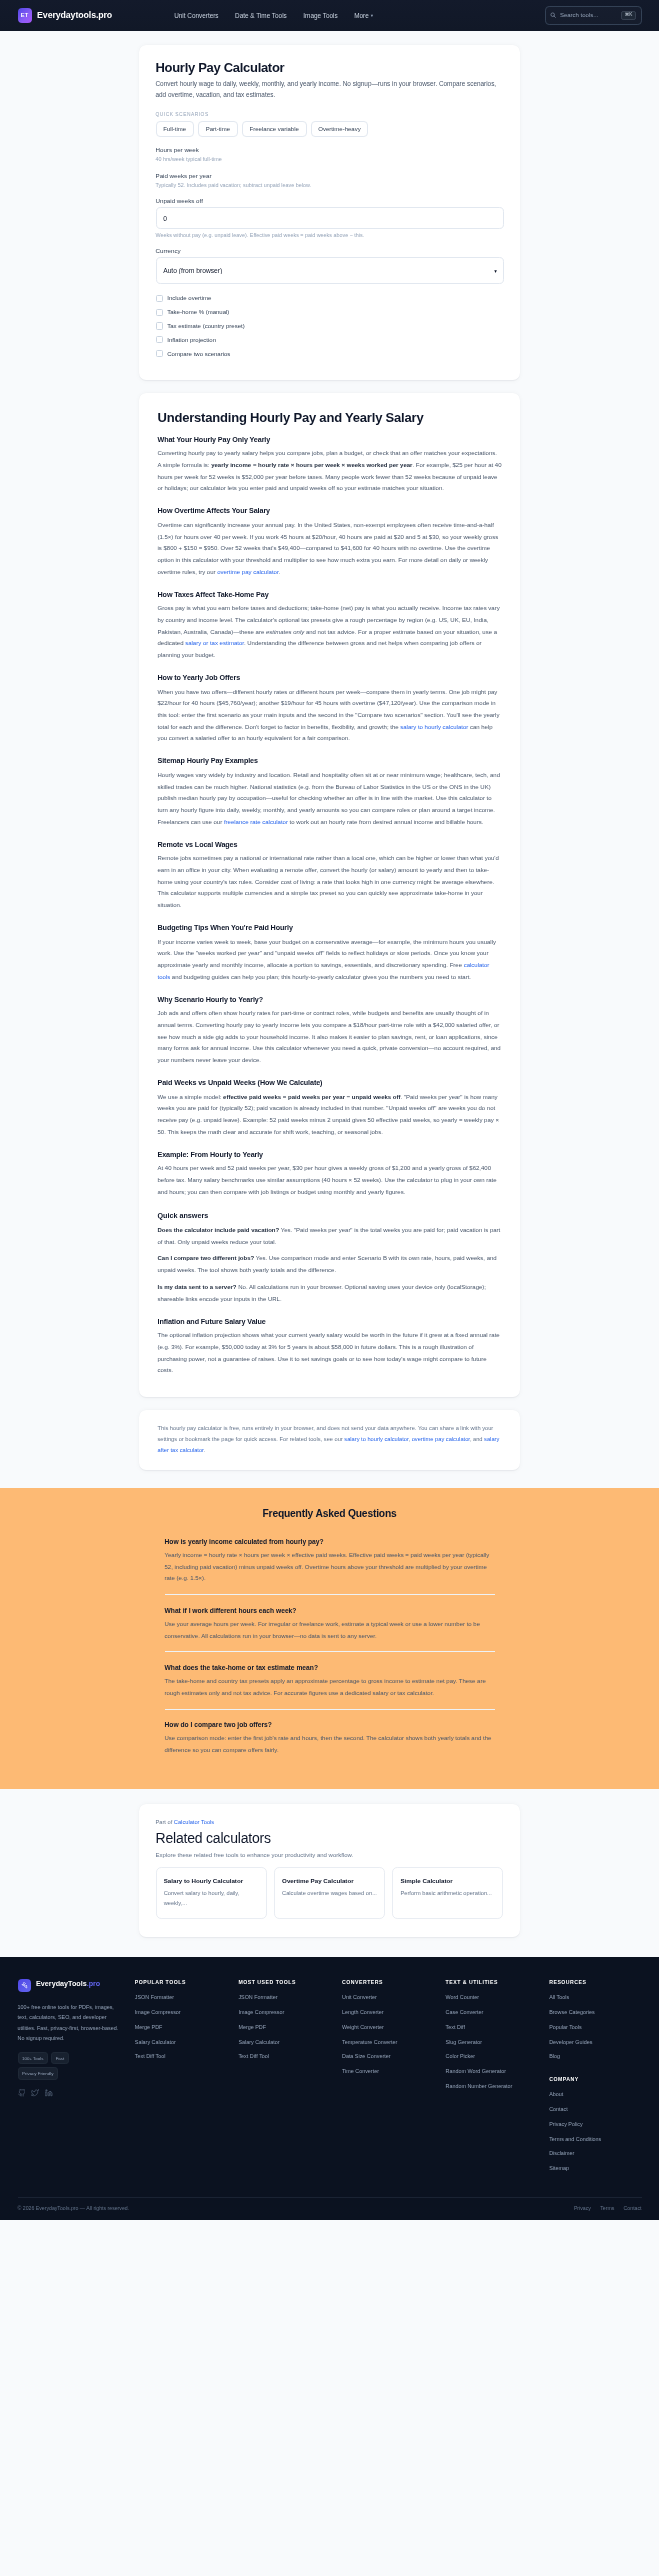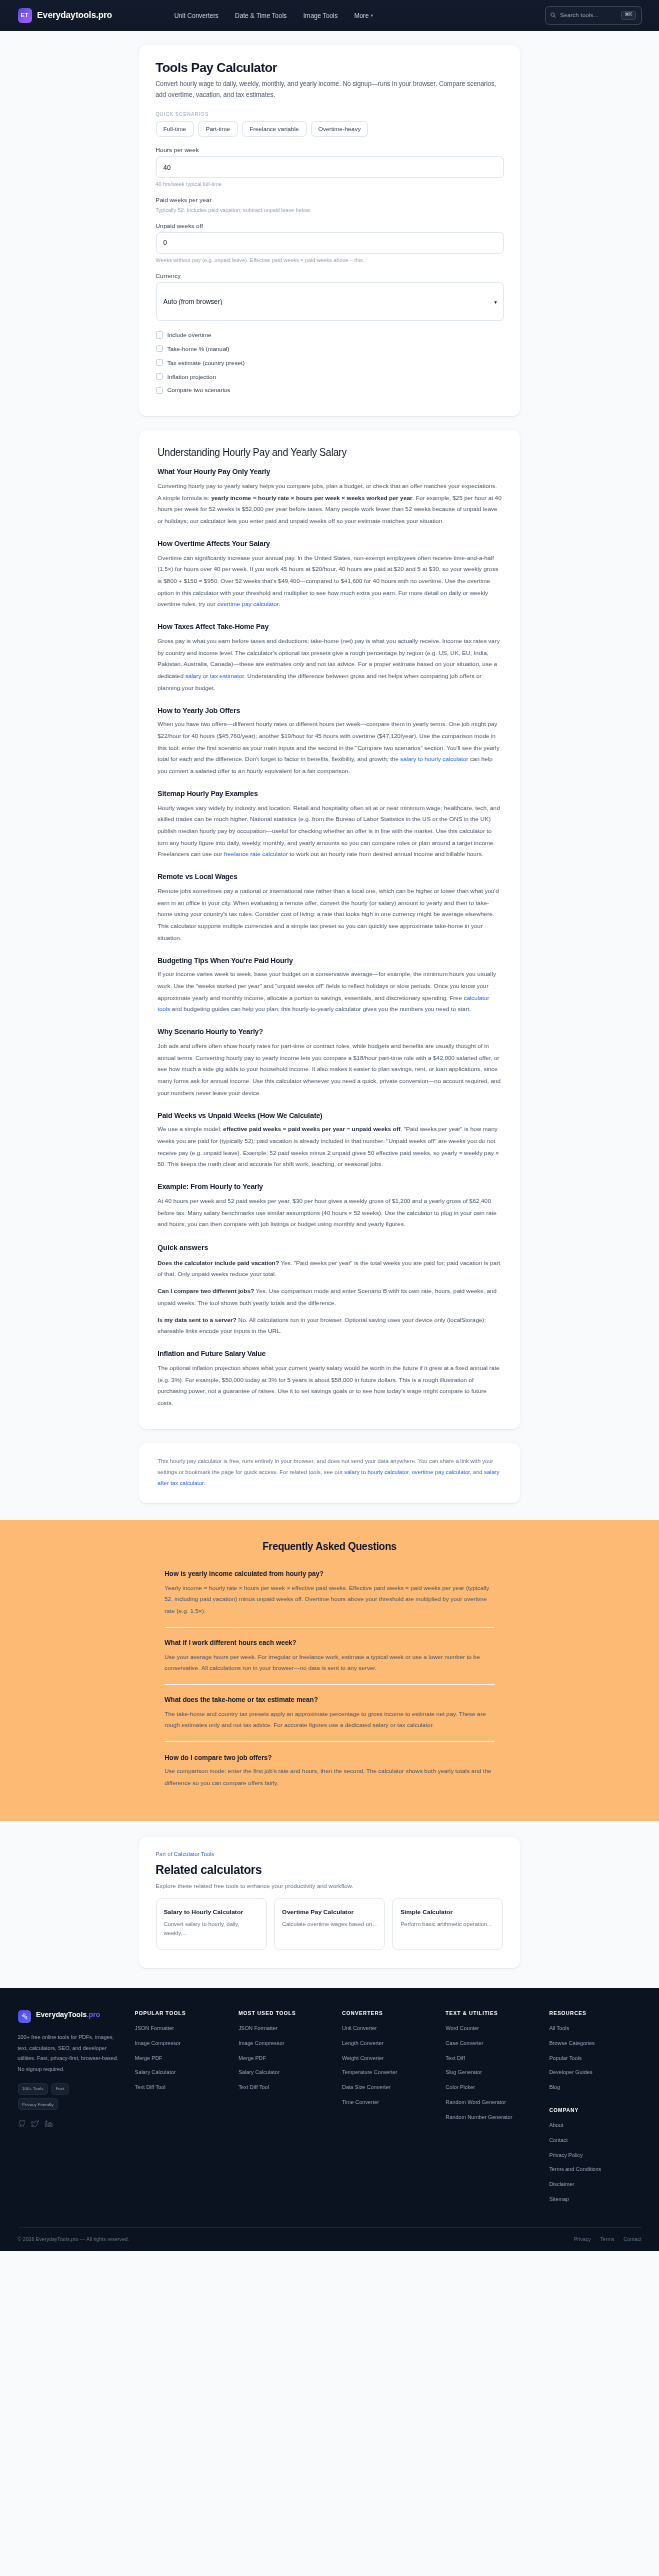--- a/index.html
+++ b/index.html
@@ -84,21 +84,21 @@
   .field-input {
     width: 100%; height: 21.6px;
     border: 0.5px solid #e2e8f0; border-radius: 4.6px;
     padding: 0 6.7px; font-size: 6.7px; color: #0f172a;
     font-family: inherit; background: #fff;
   }
   .field-hint { margin-top: 3.1px; font-size: 5.4px; color: #94a3b8; }
 
   .select-wrap { position: relative; }
   .select-wrap select {
-    width: 100%; height: 39px;
+    width: 100%; height: 27px;
     border: 0.5px solid #e2e8f0; border-radius: 4.6px;
     padding: 0 15.5px 0 6.7px; font-size: 6.7px; color: #0f172a;
     font-family: inherit; background: #fff;
     -webkit-appearance: none; appearance: none;
   }
   .select-arrow {
     position: absolute; right: 6.7px; top: 50%; transform: translateY(-50%);
     pointer-events: none; color: #0f172a; font-size: 5.2px;
   }
 
@@ -106,21 +106,21 @@
   .check-row { display: flex; align-items: center; gap: 4.6px; margin-bottom: 6.7px; }
   .check-box {
     width: 7.2px; height: 7.2px; border: 0.5px solid #cbd5e1;
     border-radius: 1.5px; background: #fff; flex: 0 0 7.2px;
   }
   .check-label { font-size: 6px; color: #334155; }
 
   
   .article-card { margin-top: 13.4px; padding: 17.5px 18.5px 17.5px; }
   .article-h2 {
-    font-size: 10px; font-weight: normal; color: #0f172a;
+    font-size: 13px; font-weight: bold; color: #0f172a;
     letter-spacing: -0.2px; margin-bottom: 9.3px;
   }
   .article-h3 {
     font-size: 7.2px; font-weight: bold; color: #0f172a;
     margin-top: 11.3px; margin-bottom: 4.6px; letter-spacing: -0.1px;
   }
   .article-h3:first-of-type { margin-top: 0; }
   .article-p {
     font-size: 6px; line-height: 1.95; color: #475569; margin-bottom: 2.1px;
   }
@@ -144,21 +144,21 @@
   .faq-inner { width: 330px; margin: 0 auto; }
   .faq-item { padding: 4.1px 0 9.3px; }
   .faq-item + .faq-item { border-top: 0.5px solid #eef2f6; padding-top: 11.3px; }
   .faq-q { font-size: 6.7px; font-weight: bold; color: #0f172a; margin-bottom: 5.2px; }
   .faq-a { font-size: 6px; line-height: 1.95; color: #475569; }
 
   
   .related-outer { padding: 15.5px 0 20.6px; }
   .related-card { padding: 14.4px 16.5px 17.5px; }
   .related-eyebrow { font-size: 5.7px; color: #64748b; }
-  .related-h2 { font-size: 12px; font-weight: bold; color: #0f172a; margin-top: 5.2px; letter-spacing: -0.2px; }
+  .related-h2 { font-size: 14px; font-weight: normal; color: #0f172a; margin-top: 5.2px; letter-spacing: -0.2px; }
   .related-sub { font-size: 6px; color: #64748b; margin-top: 6.2px; }
   .related-grid { display: flex; gap: 7.2px; margin-top: 9.3px; }
   .related-tile {
     flex: 1; border: 0.5px solid #e9edf3; border-radius: 5.2px;
     padding: 7.7px 7.2px 9.3px; min-height: 52px;
   }
   .tile-title { font-size: 6.2px; font-weight: bold; color: #0f172a; line-height: 1.5; }
   .tile-desc { font-size: 5.7px; color: #64748b; margin-top: 4.1px; line-height: 1.6; }
 
   
@@ -225,35 +225,34 @@
     </span>
     <span class="search-ph">Search tools...</span>
     <span class="kbd">⌘K</span>
   </div>
 </header>
 
 <div class="page">
   <div class="wrap">
 
     <section class="card calc-card">
-      <h1 class="page-title">Tools Pay Calculator</h1>
+      <h1 class="page-title">Hourly Pay Calculator</h1>
       <p class="page-sub">Convert hourly wage to daily, weekly, monthly, and yearly income. No signup—runs in your browser. Compare scenarios, add overtime, vacation, and tax estimates.</p>
 
       <div class="scen-label">QUICK SCENARIOS</div>
       <div class="scen-row">
         <button class="scen-btn">Full-time</button>
         <button class="scen-btn">Part-time</button>
         <button class="scen-btn">Freelance variable</button>
         <button class="scen-btn">Overtime-heavy</button>
       </div>
 
 
       <div class="field">
         <label class="field-label">Hours per week</label>
-        <input class="field-input" type="text" value="40" style="">
         <div class="field-hint">40 hrs/week typical full-time</div>
       </div>
 
       <div class="field">
         <label class="field-label">Paid weeks per year</label>
         <div class="field-hint">Typically 52. Includes paid vacation; subtract unpaid leave below.</div>
       </div>
 
       <div class="field">
         <label class="field-label">Unpaid weeks off</label>

